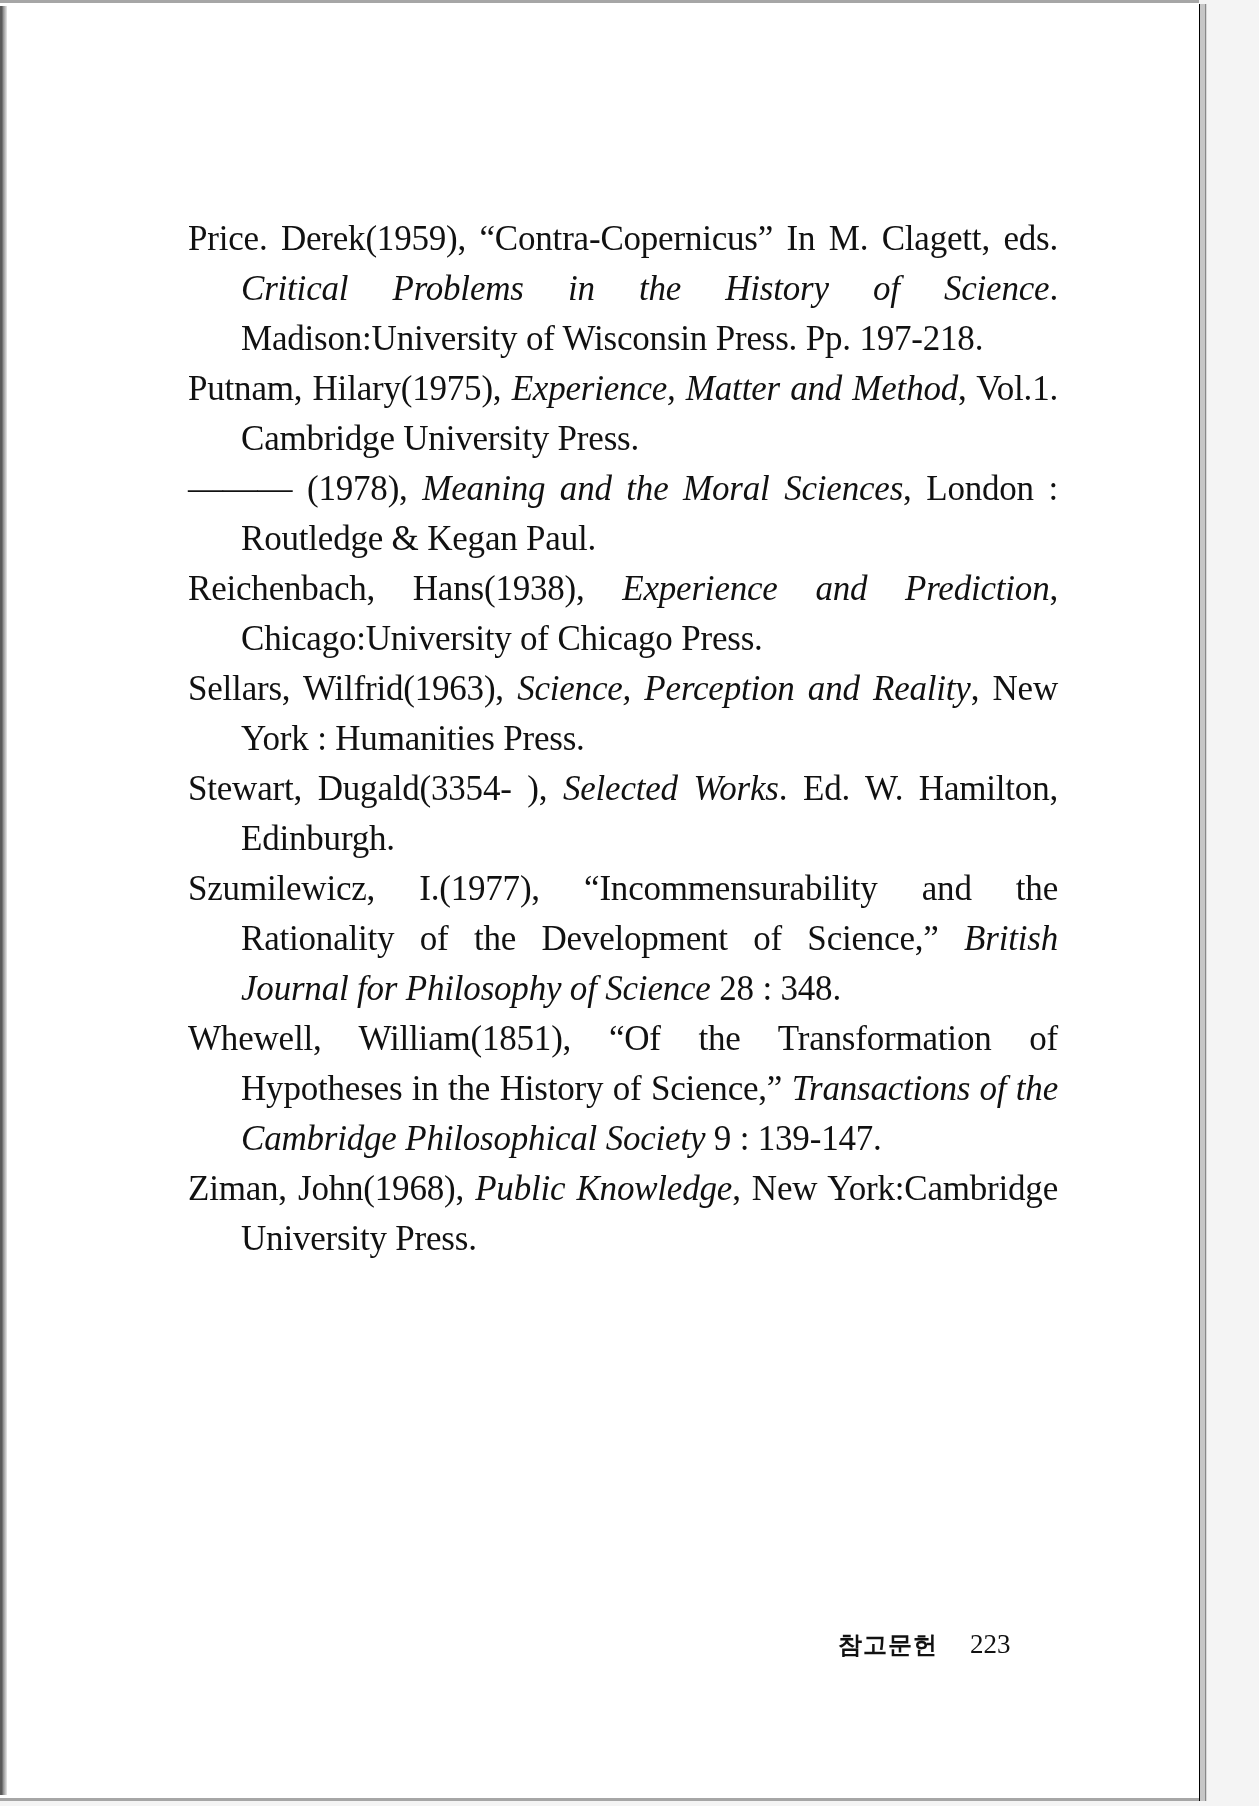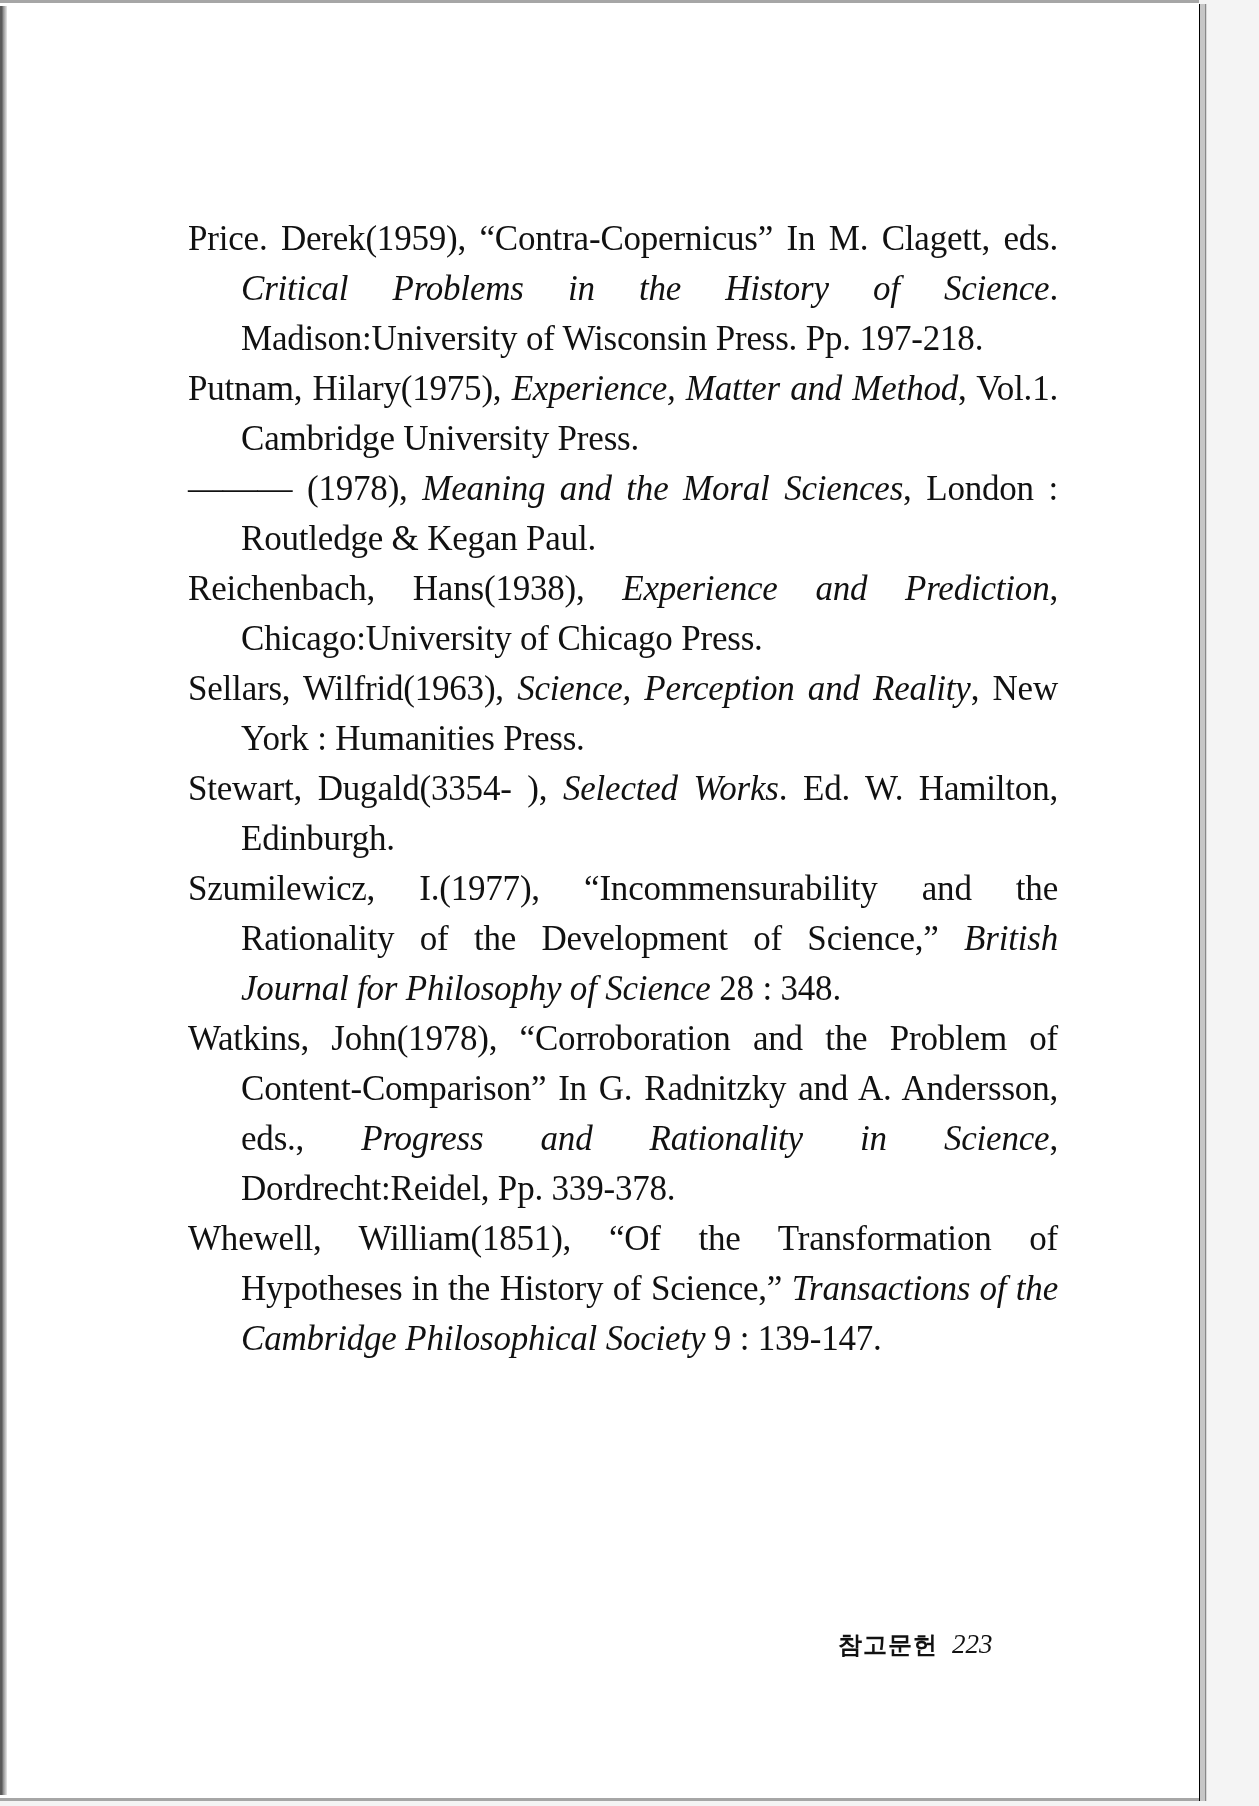--- a/index.html
+++ b/index.html
@@ -31,37 +31,37 @@
     padding-left:53px; text-indent:-53px;
     text-align:justify; text-align-last:left;
     letter-spacing:-0.2px;
   }
   .ref .title { font-style:italic; }
   .footer {
     position:absolute; left:838px; top:1626px;
     font-size:27px; color:#111; white-space:nowrap;
   }
   .footer .section { font-family:"DejaVu Sans", sans-serif; font-weight:bold; font-size:24px; letter-spacing:1px;text-align:center; }
-  .footer .num { margin-left:14px;font-style:italic; }
+  .footer .num { margin-left:32px; }
 </style>
 </head>
 <body>
 
 <div class="page">
   <div class="page-left-edge"></div>
 
   <div class="refs">
     <p class="ref" style="margin:0"><span>Price. Derek(1959),  “Contra-Copernicus”  In M. Clagett,  eds. </span><span class="title">Critical Problems in the History of Science</span><span>. Madison:University of Wisconsin Press.  Pp.  197-218.</span></p>
     <p class="ref" style="margin:0"><span>Putnam,  Hilary(1975),  </span><span class="title">Experience,  Matter  and  Method</span><span>,  Vol.1. Cambridge University Press.</span></p>
     <p class="ref" style="margin:0"><span>——— (1978),  </span><span class="title">Meaning and the Moral Sciences</span><span>,  London : Routledge &amp; Kegan Paul.</span></p>
     <p class="ref" style="margin:0"><span>Reichenbach,  Hans(1938),  </span><span class="title">Experience and Prediction</span><span>,  Chicago:University of Chicago Press.</span></p>
     <p class="ref" style="margin:0"><span>Sellars,  Wilfrid(1963),  </span><span class="title">Science,  Perception and Reality</span><span>,  New York : Humanities Press.</span></p>
     <p class="ref" style="margin:0"><span>Stewart,  Dugald(3354- ),  </span><span class="title">Selected Works</span><span>.  Ed. W. Hamilton,  Edinburgh.</span></p>
     <p class="ref" style="margin:0"><span>Szumilewicz,  I.(1977),  “Incommensurability and the Rationality of the Development of Science,”  </span><span class="title">British Journal for Philosophy of Science</span><span> 28 : 348.</span></p>
-    <p class="ref" style="margin:0"><span>Watkins,  John(1978),  “Corroboration and the Problem of Content-Comparison”  In G. Radnitzky and A. Andersson,  eds.,  </span><span class="title">Progress and Rationality in Science</span><span>,  Dordrecht:Reidel,  Pp.  339-378.</span></p>
     <p class="ref" style="margin:0"><span>Whewell,  William(1851),  “Of the Transformation of Hypotheses in the History of Science,”  </span><span class="title">Transactions of the Cambridge Philosophical Society</span><span>  9 : 139-147.</span></p>
+    <p class="ref" style="margin:0"><span>Ziman,  John(1968),  </span><span class="title">Public Knowledge</span><span>,  New York:Cambridge University Press.</span></p>
   </div>
 
   <div class="footer">
     <span class="section">참고문헌</span><span class="num">223</span>
   </div>
 </div>
 <div class="page-right-edge"></div>
 
 </body></html>

